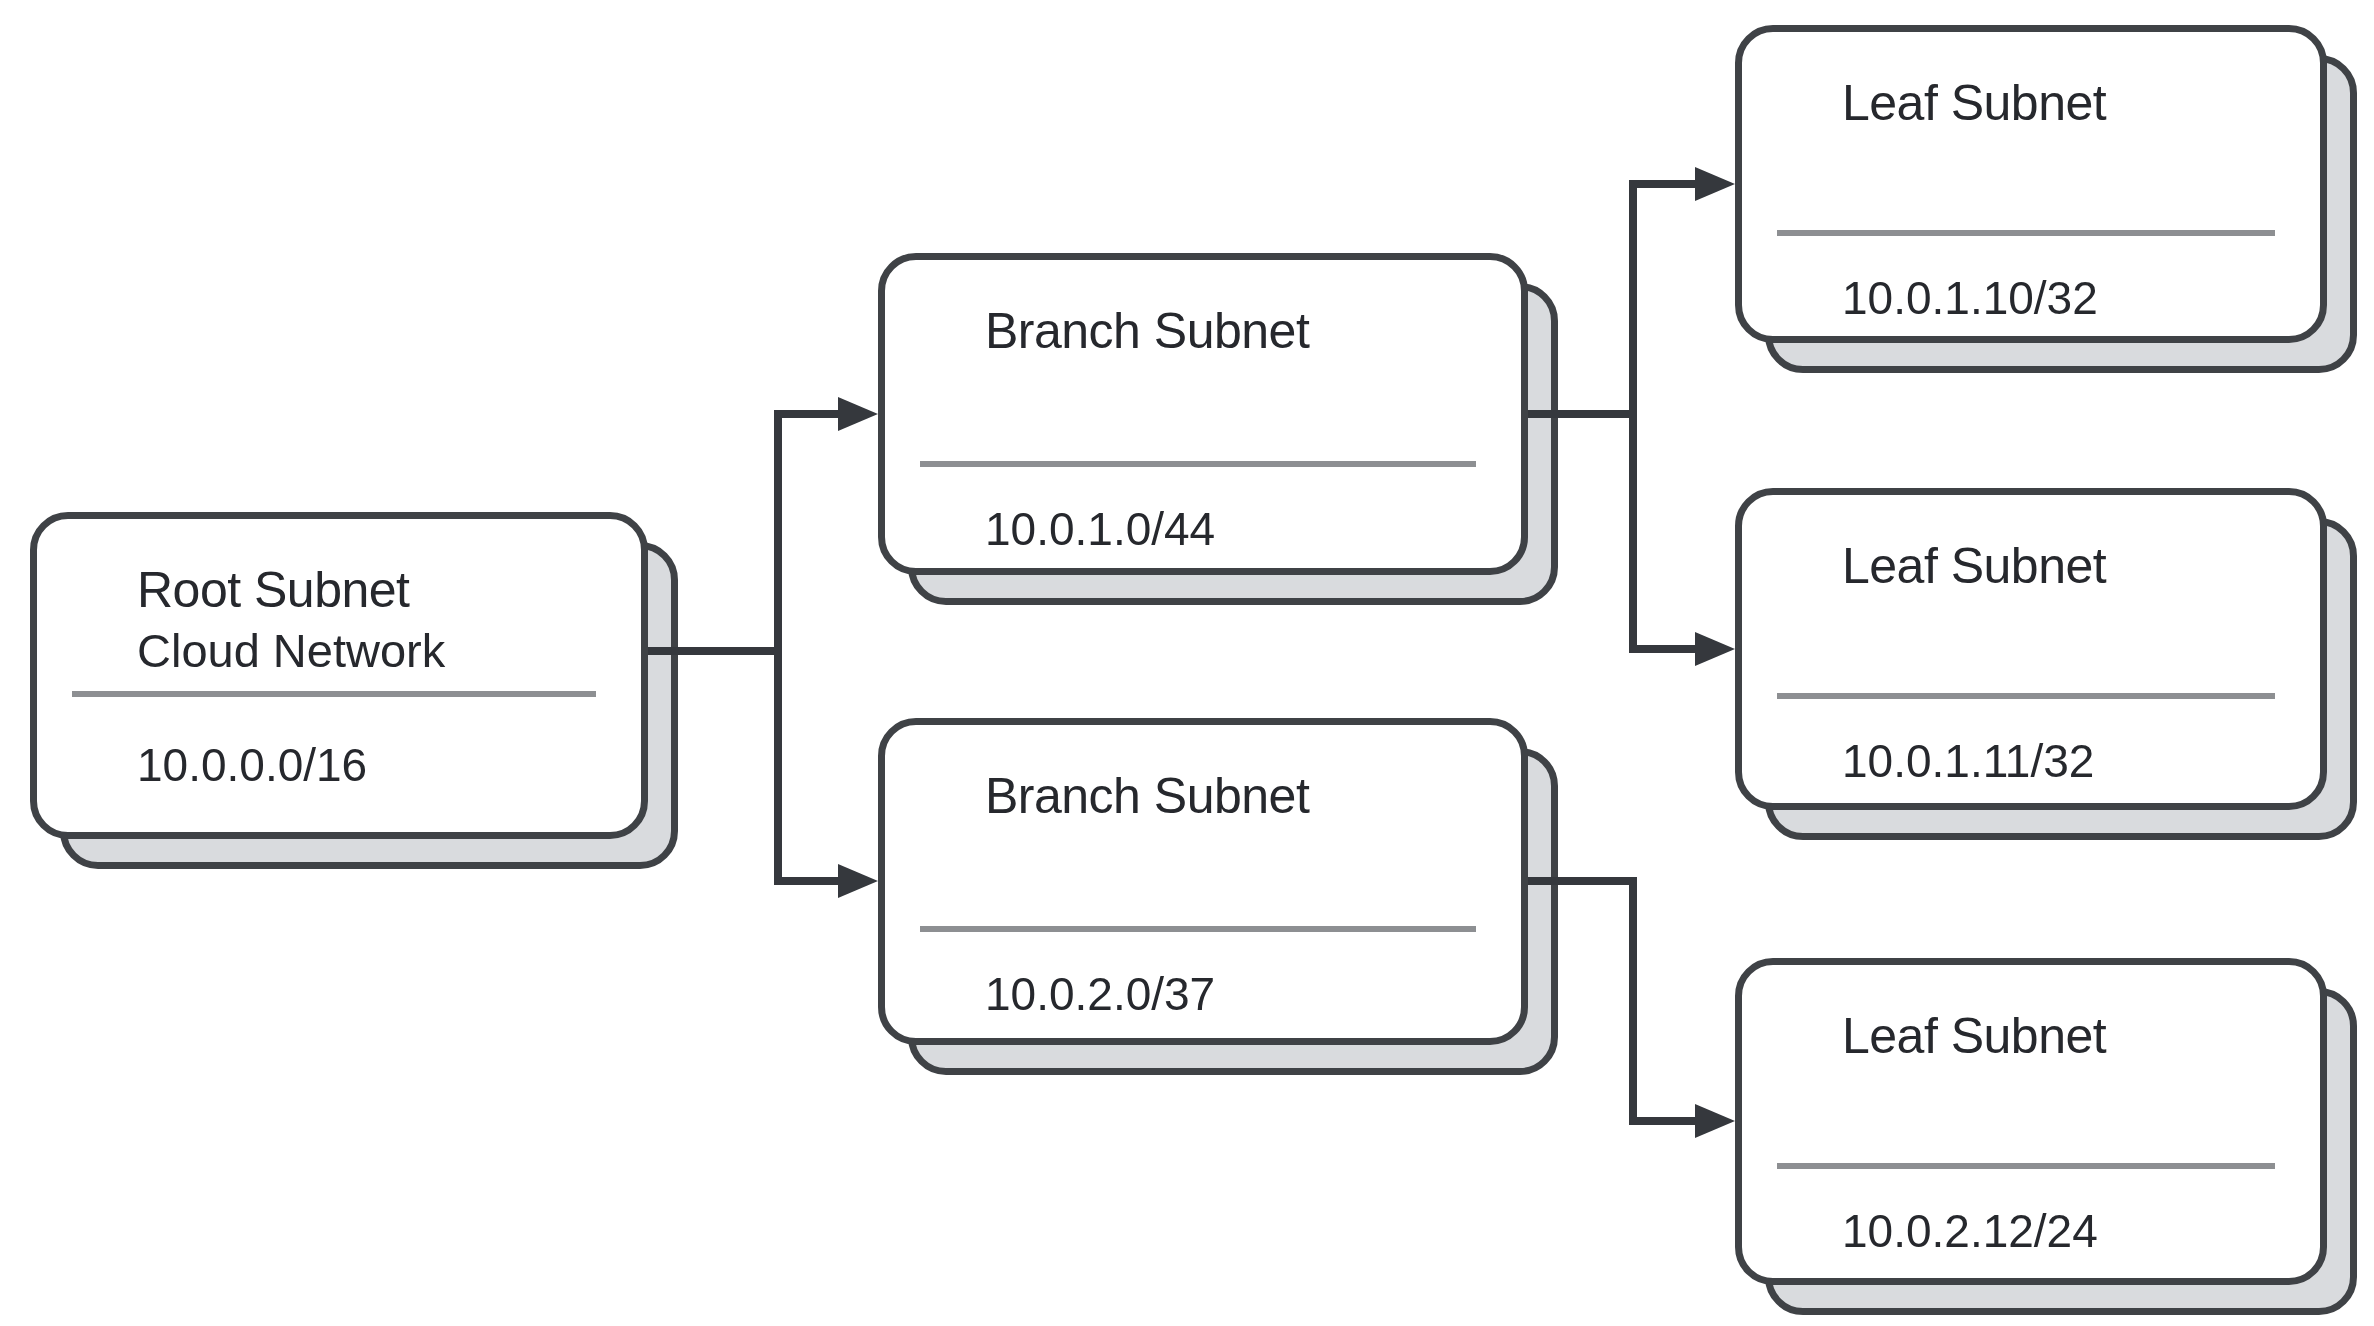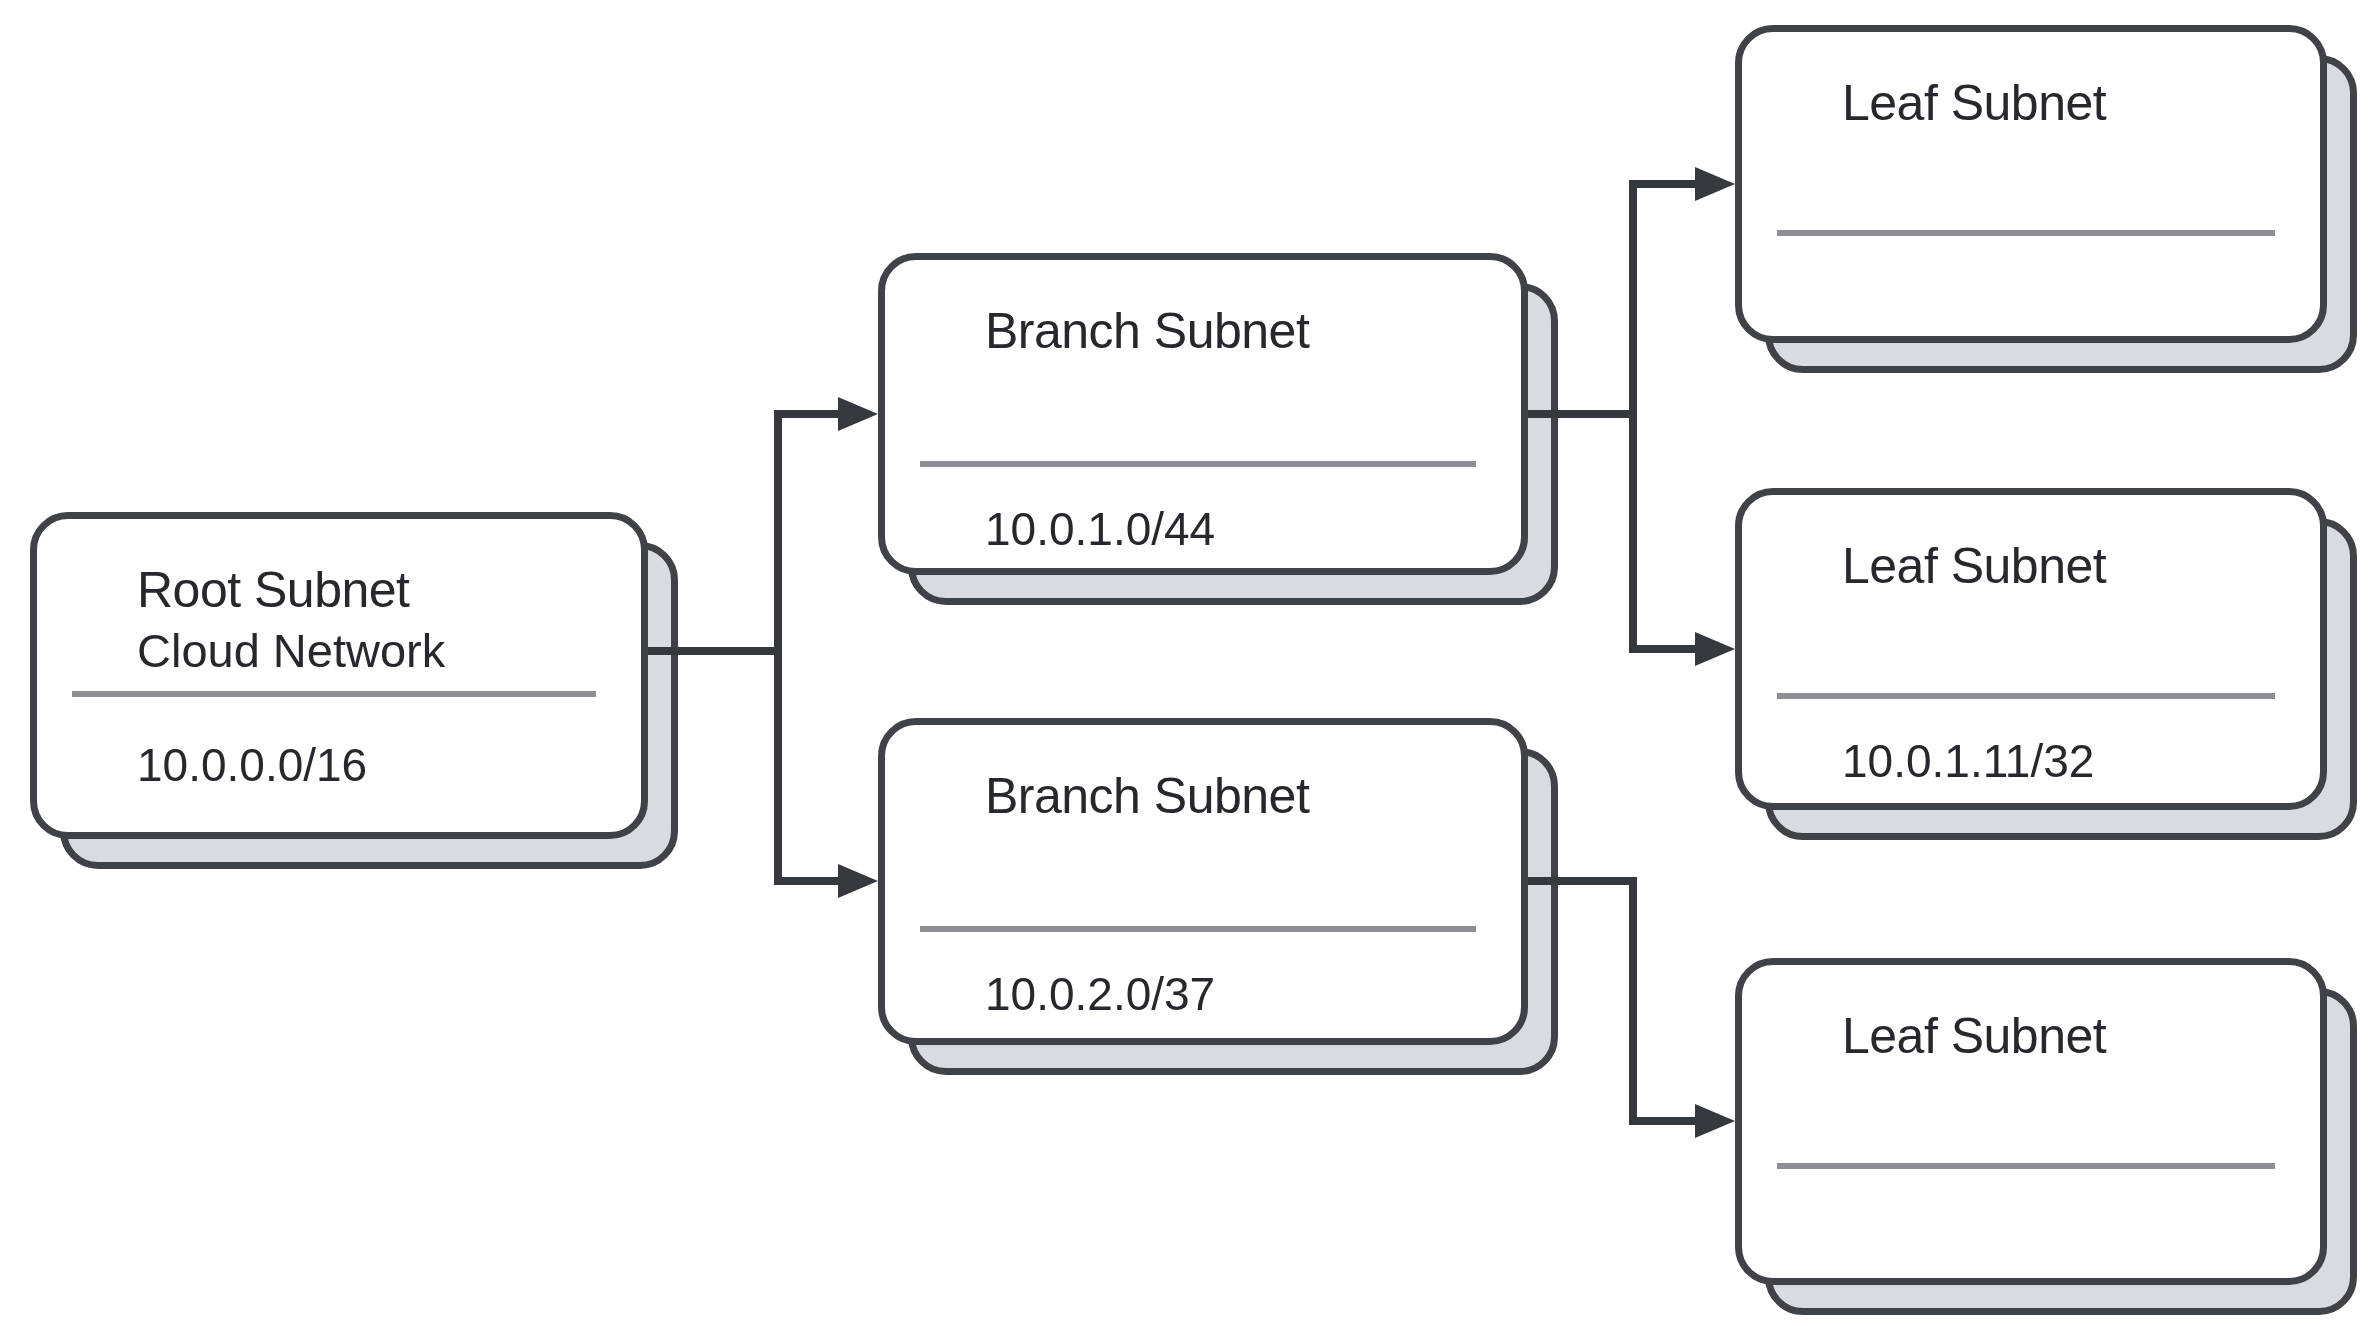--- a/index.html
+++ b/index.html
@@ -137,33 +137,35 @@
       <div class="card-divider"></div>
       <div class="card-cidr">10.0.2.0/37</div>
     </div>
   </div>
 
   <div class="node" style="left:1735px;top:25px;width:592px;height:318px;--div-top:198px;--cidr-top:240px;">
     <div class="card-shadow"></div>
     <div class="card-face">
       <div class="card-title">Leaf Subnet</div>
       <div class="card-divider"></div>
+      <div class="card-cidr">10.0.1.10/32</div>
     </div>
   </div>
 
   <div class="node" style="left:1735px;top:488px;width:592px;height:322px;--div-top:198px;--cidr-top:240px;">
     <div class="card-shadow"></div>
     <div class="card-face">
       <div class="card-title">Leaf Subnet</div>
       <div class="card-divider"></div>
       <div class="card-cidr">10.0.1.11/32</div>
     </div>
   </div>
 
   <div class="node" style="left:1735px;top:958px;width:592px;height:327px;--div-top:198px;--cidr-top:240px;">
     <div class="card-shadow"></div>
     <div class="card-face">
       <div class="card-title">Leaf Subnet</div>
       <div class="card-divider"></div>
+      <div class="card-cidr">10.0.2.12/24</div>
     </div>
   </div>
 
 </div>
 
 </body></html>

